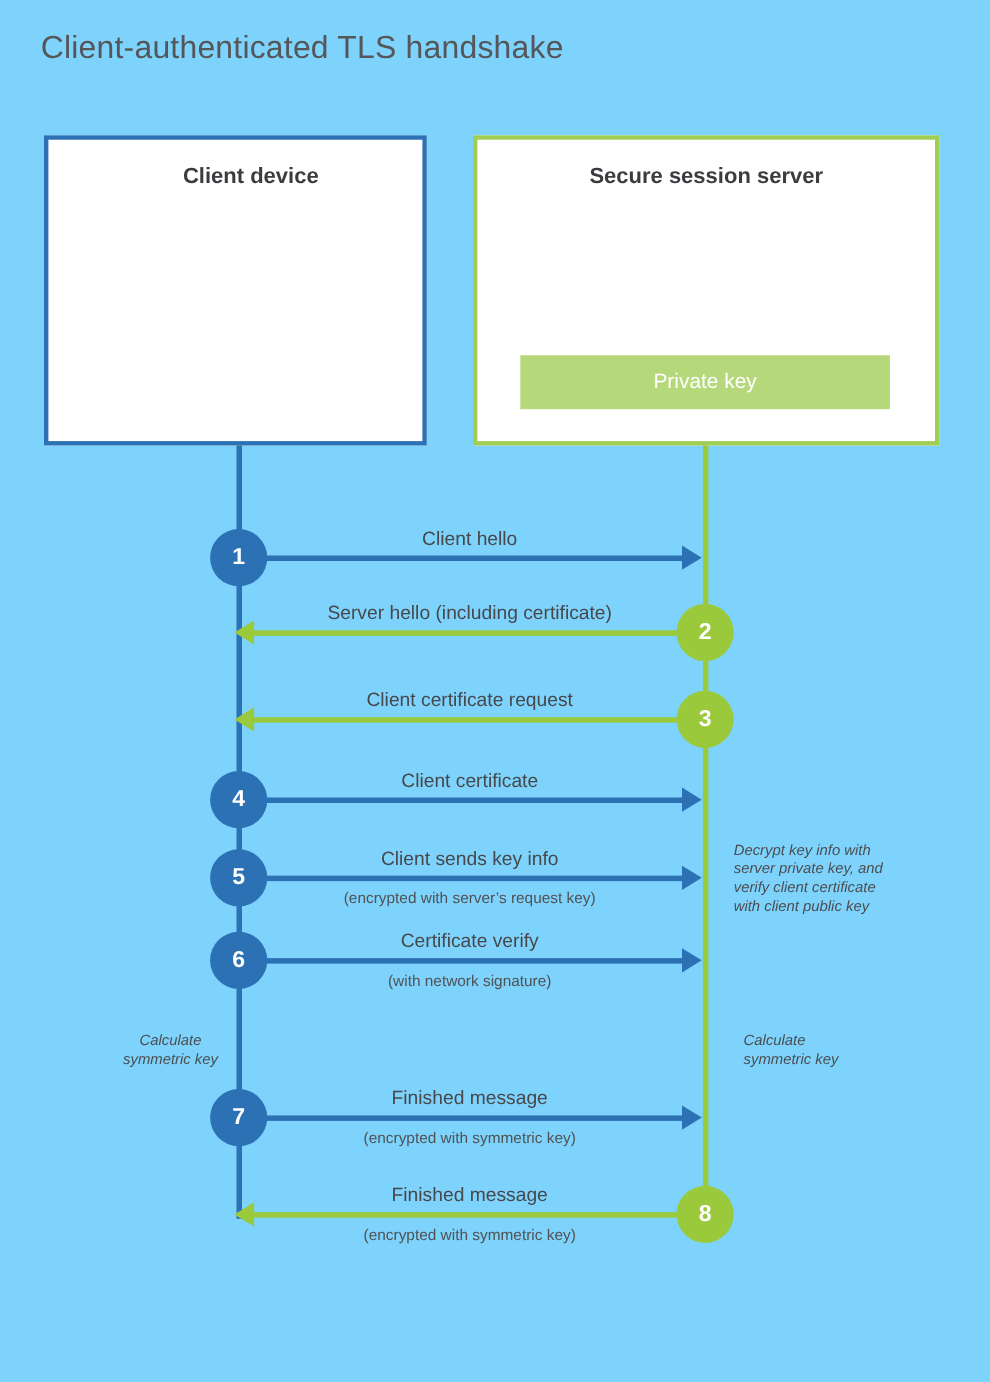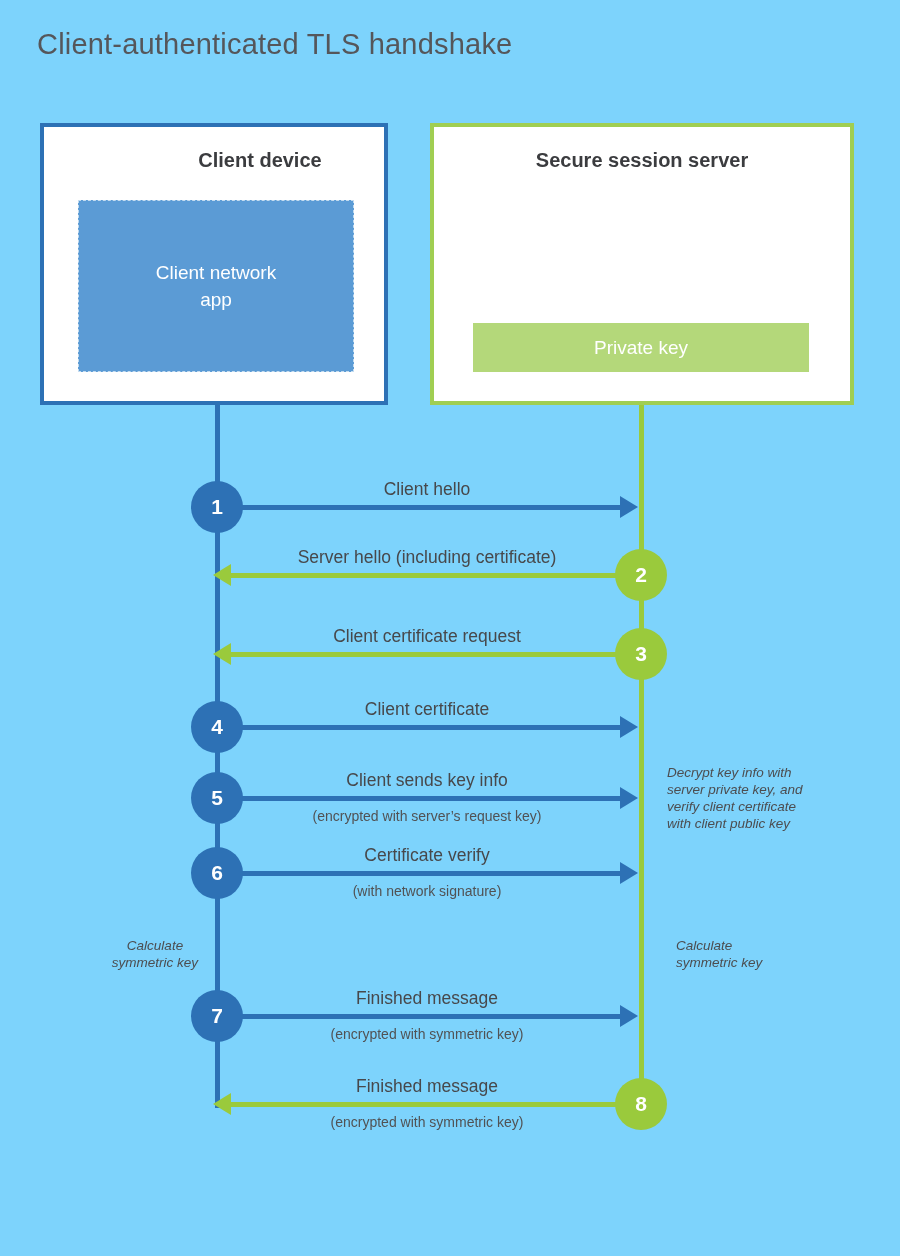--- a/index.html
+++ b/index.html
@@ -11,21 +11,21 @@
     position:absolute;left:37px;top:28px;font-size:29px;font-weight:300;
     color:#55565a;letter-spacing:0.2px;
   }
   
   .client-box{position:absolute;left:40px;top:123px;width:348px;height:282px;
     border:4px solid #2d71b5;box-sizing:border-box;background:#fff;}
   .server-box{position:absolute;left:430px;top:123px;width:424px;height:282px;
     border:4px solid #a0ce52;box-sizing:border-box;background:#fff;}
   .box-title{position:absolute;font-size:20px;font-weight:bold;color:#3b3c3f;
     text-align:center;z-index:2;}
-  .box-title.client{left:40px;top:149px;width:376px;padding-left:32px;}
+  .box-title.client{left:40px;top:149px;width:376px;}
   .box-title.server{left:430px;top:149px;width:424px;}
   .client-app{position:absolute;left:78px;top:200px;width:276px;height:172px;
     background:#5b9bd5;border:1px dashed #c4dcf0;box-sizing:border-box;
     display:flex;align-items:center;justify-content:center;text-align:center;
     color:#ffffff;font-size:19px;line-height:27px;white-space:pre-line;}
   .server-bar{position:absolute;left:473px;width:336px;height:49px;background:#b4d87a;
     display:flex;align-items:center;justify-content:center;color:#ffffff;font-size:19px;}
   .server-bar.b1{top:200px;} .server-bar.b2{top:262px;} .server-bar.b3{top:323px;}
   
   .lifeline-blue{position:absolute;left:215px;top:405px;width:5px;height:703px;
@@ -59,22 +59,20 @@
 </style>
 </head>
 <body>
 
 <div class="canvas">
 
   <div class="page-title">Client-authenticated TLS handshake</div>
 
   <div class="client-box"></div>
   <div class="box-title client">Client device</div>
-  <div class="client-app">Client network
-app</div>
 
   <div class="server-box"></div>
   <div class="box-title server">Secure session server</div>
   <div class="server-bar b3">Private key</div>
 
   <div class="lifeline-blue"></div>
   <div class="lifeline-green"></div>
 
   <div class="step blue right" style="--y:507px">
     <div class="arrow-line"></div>

